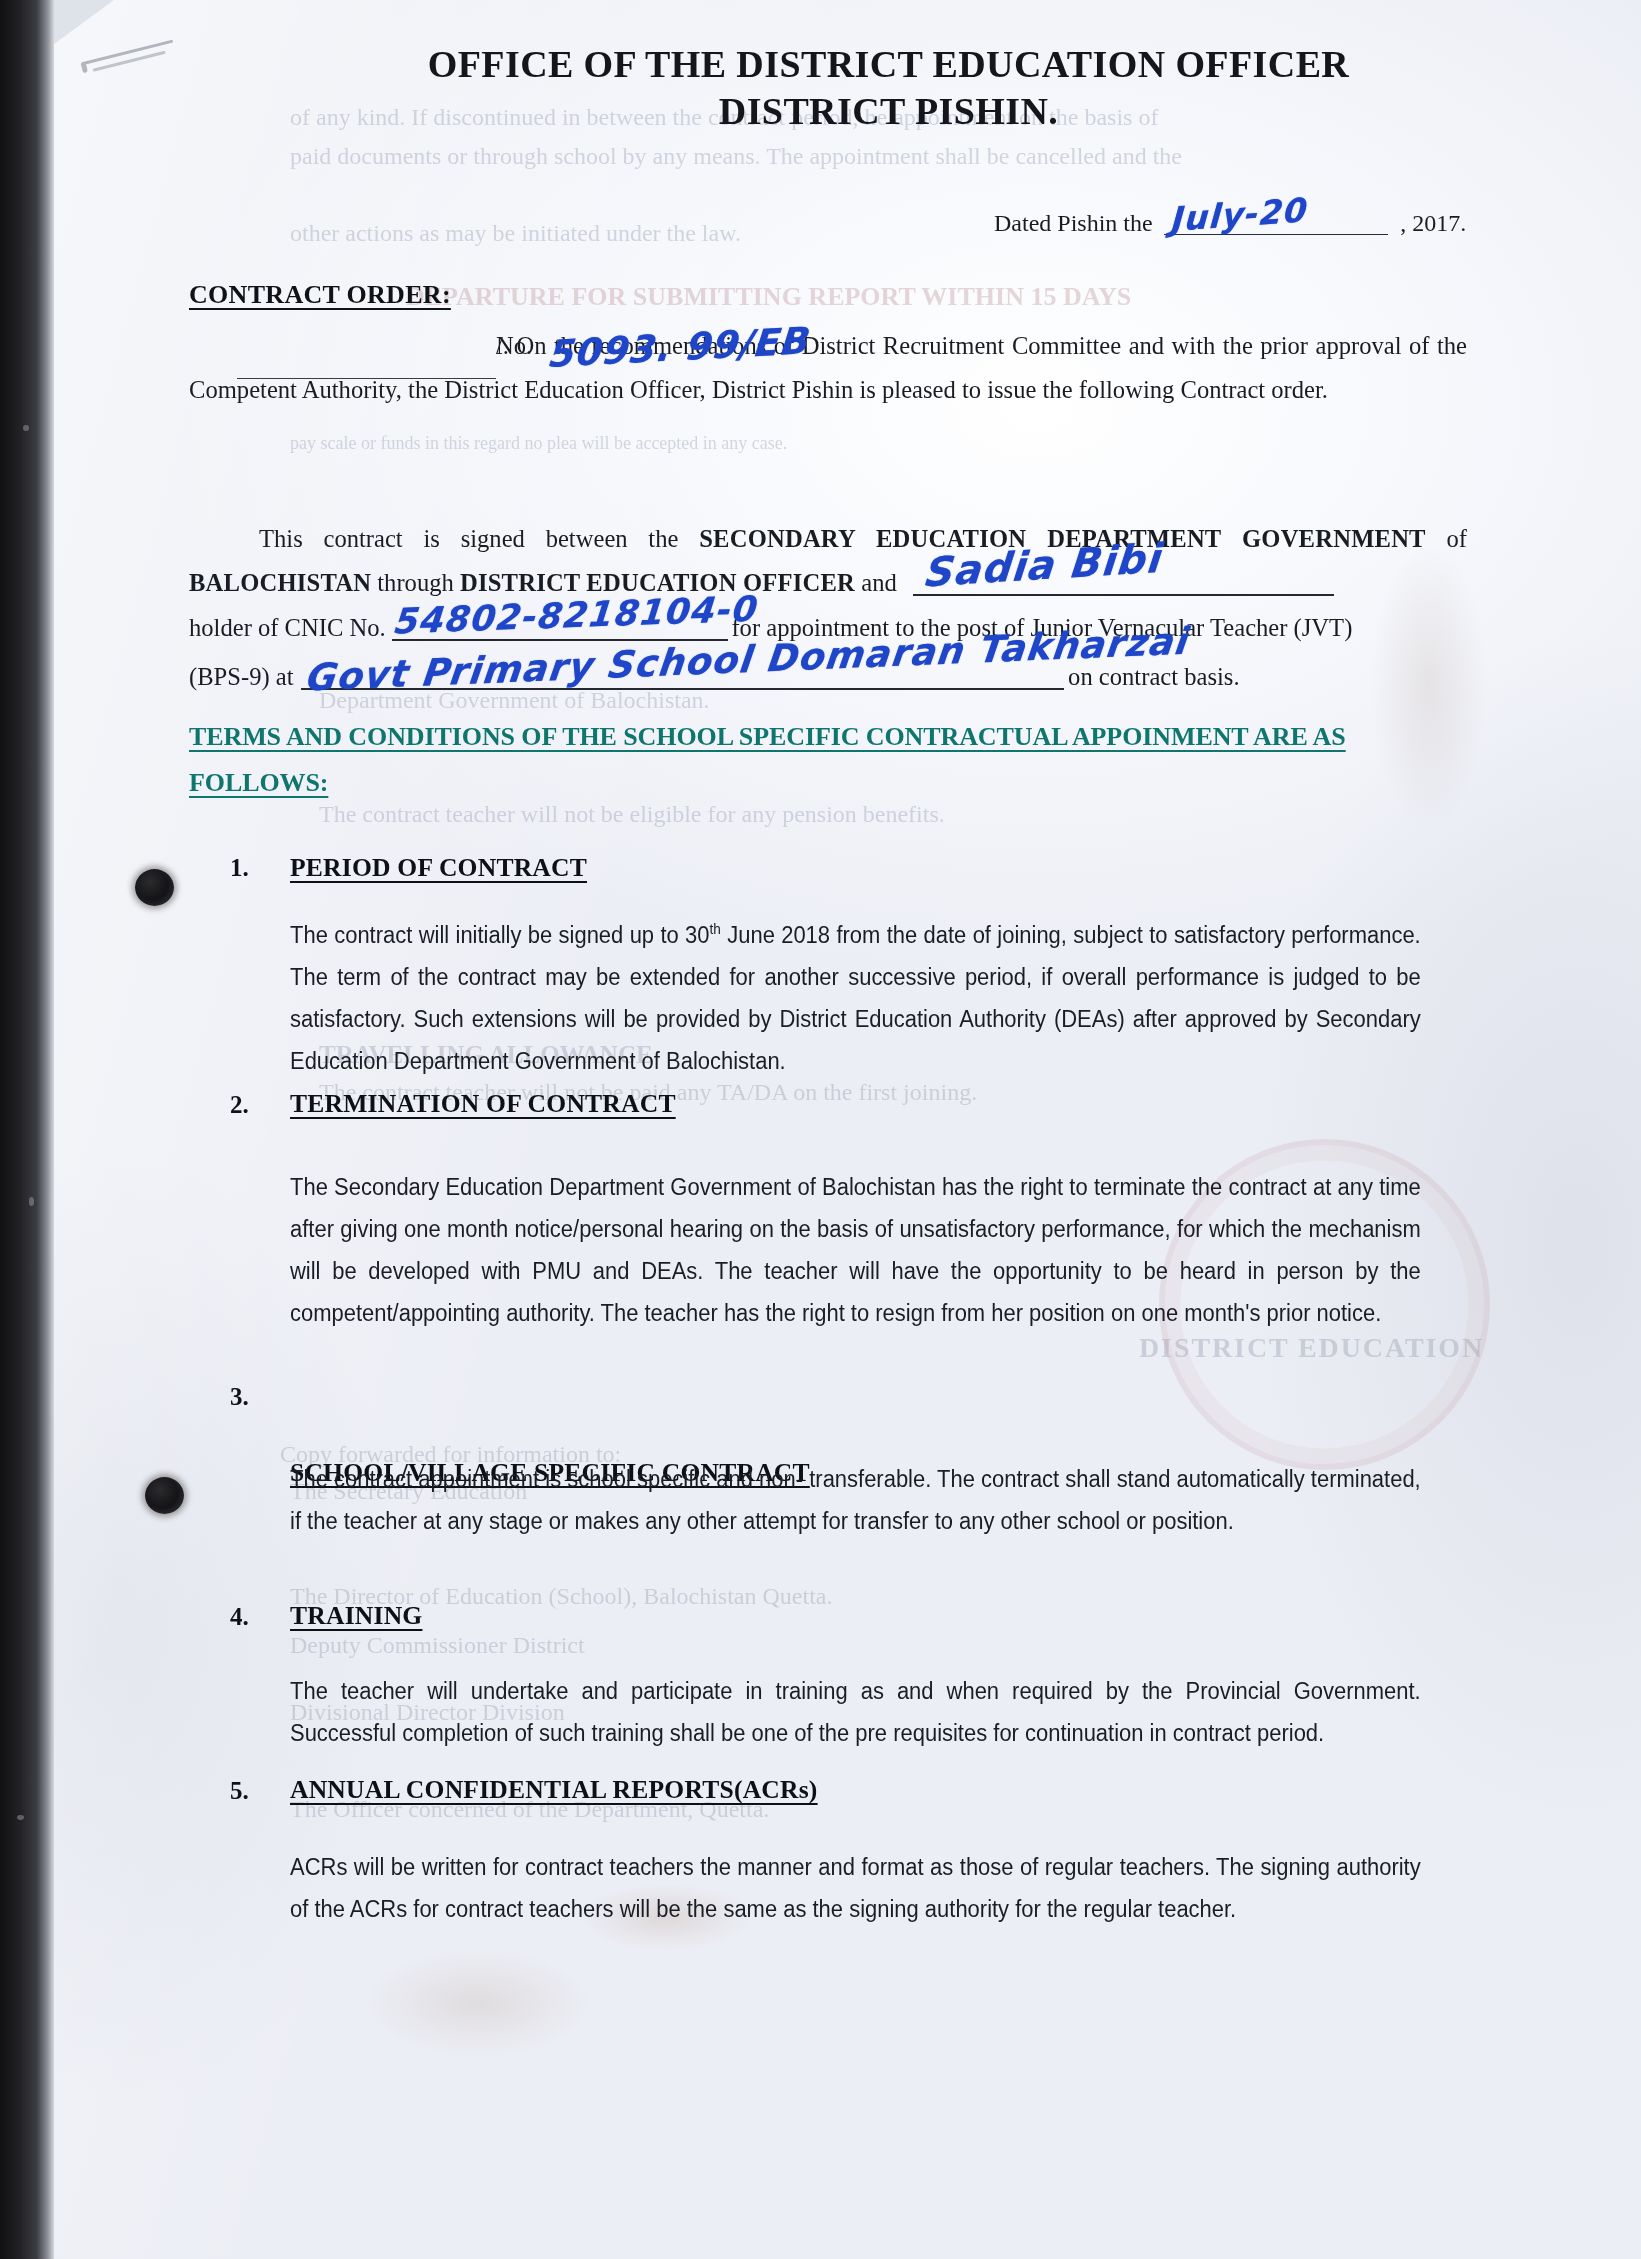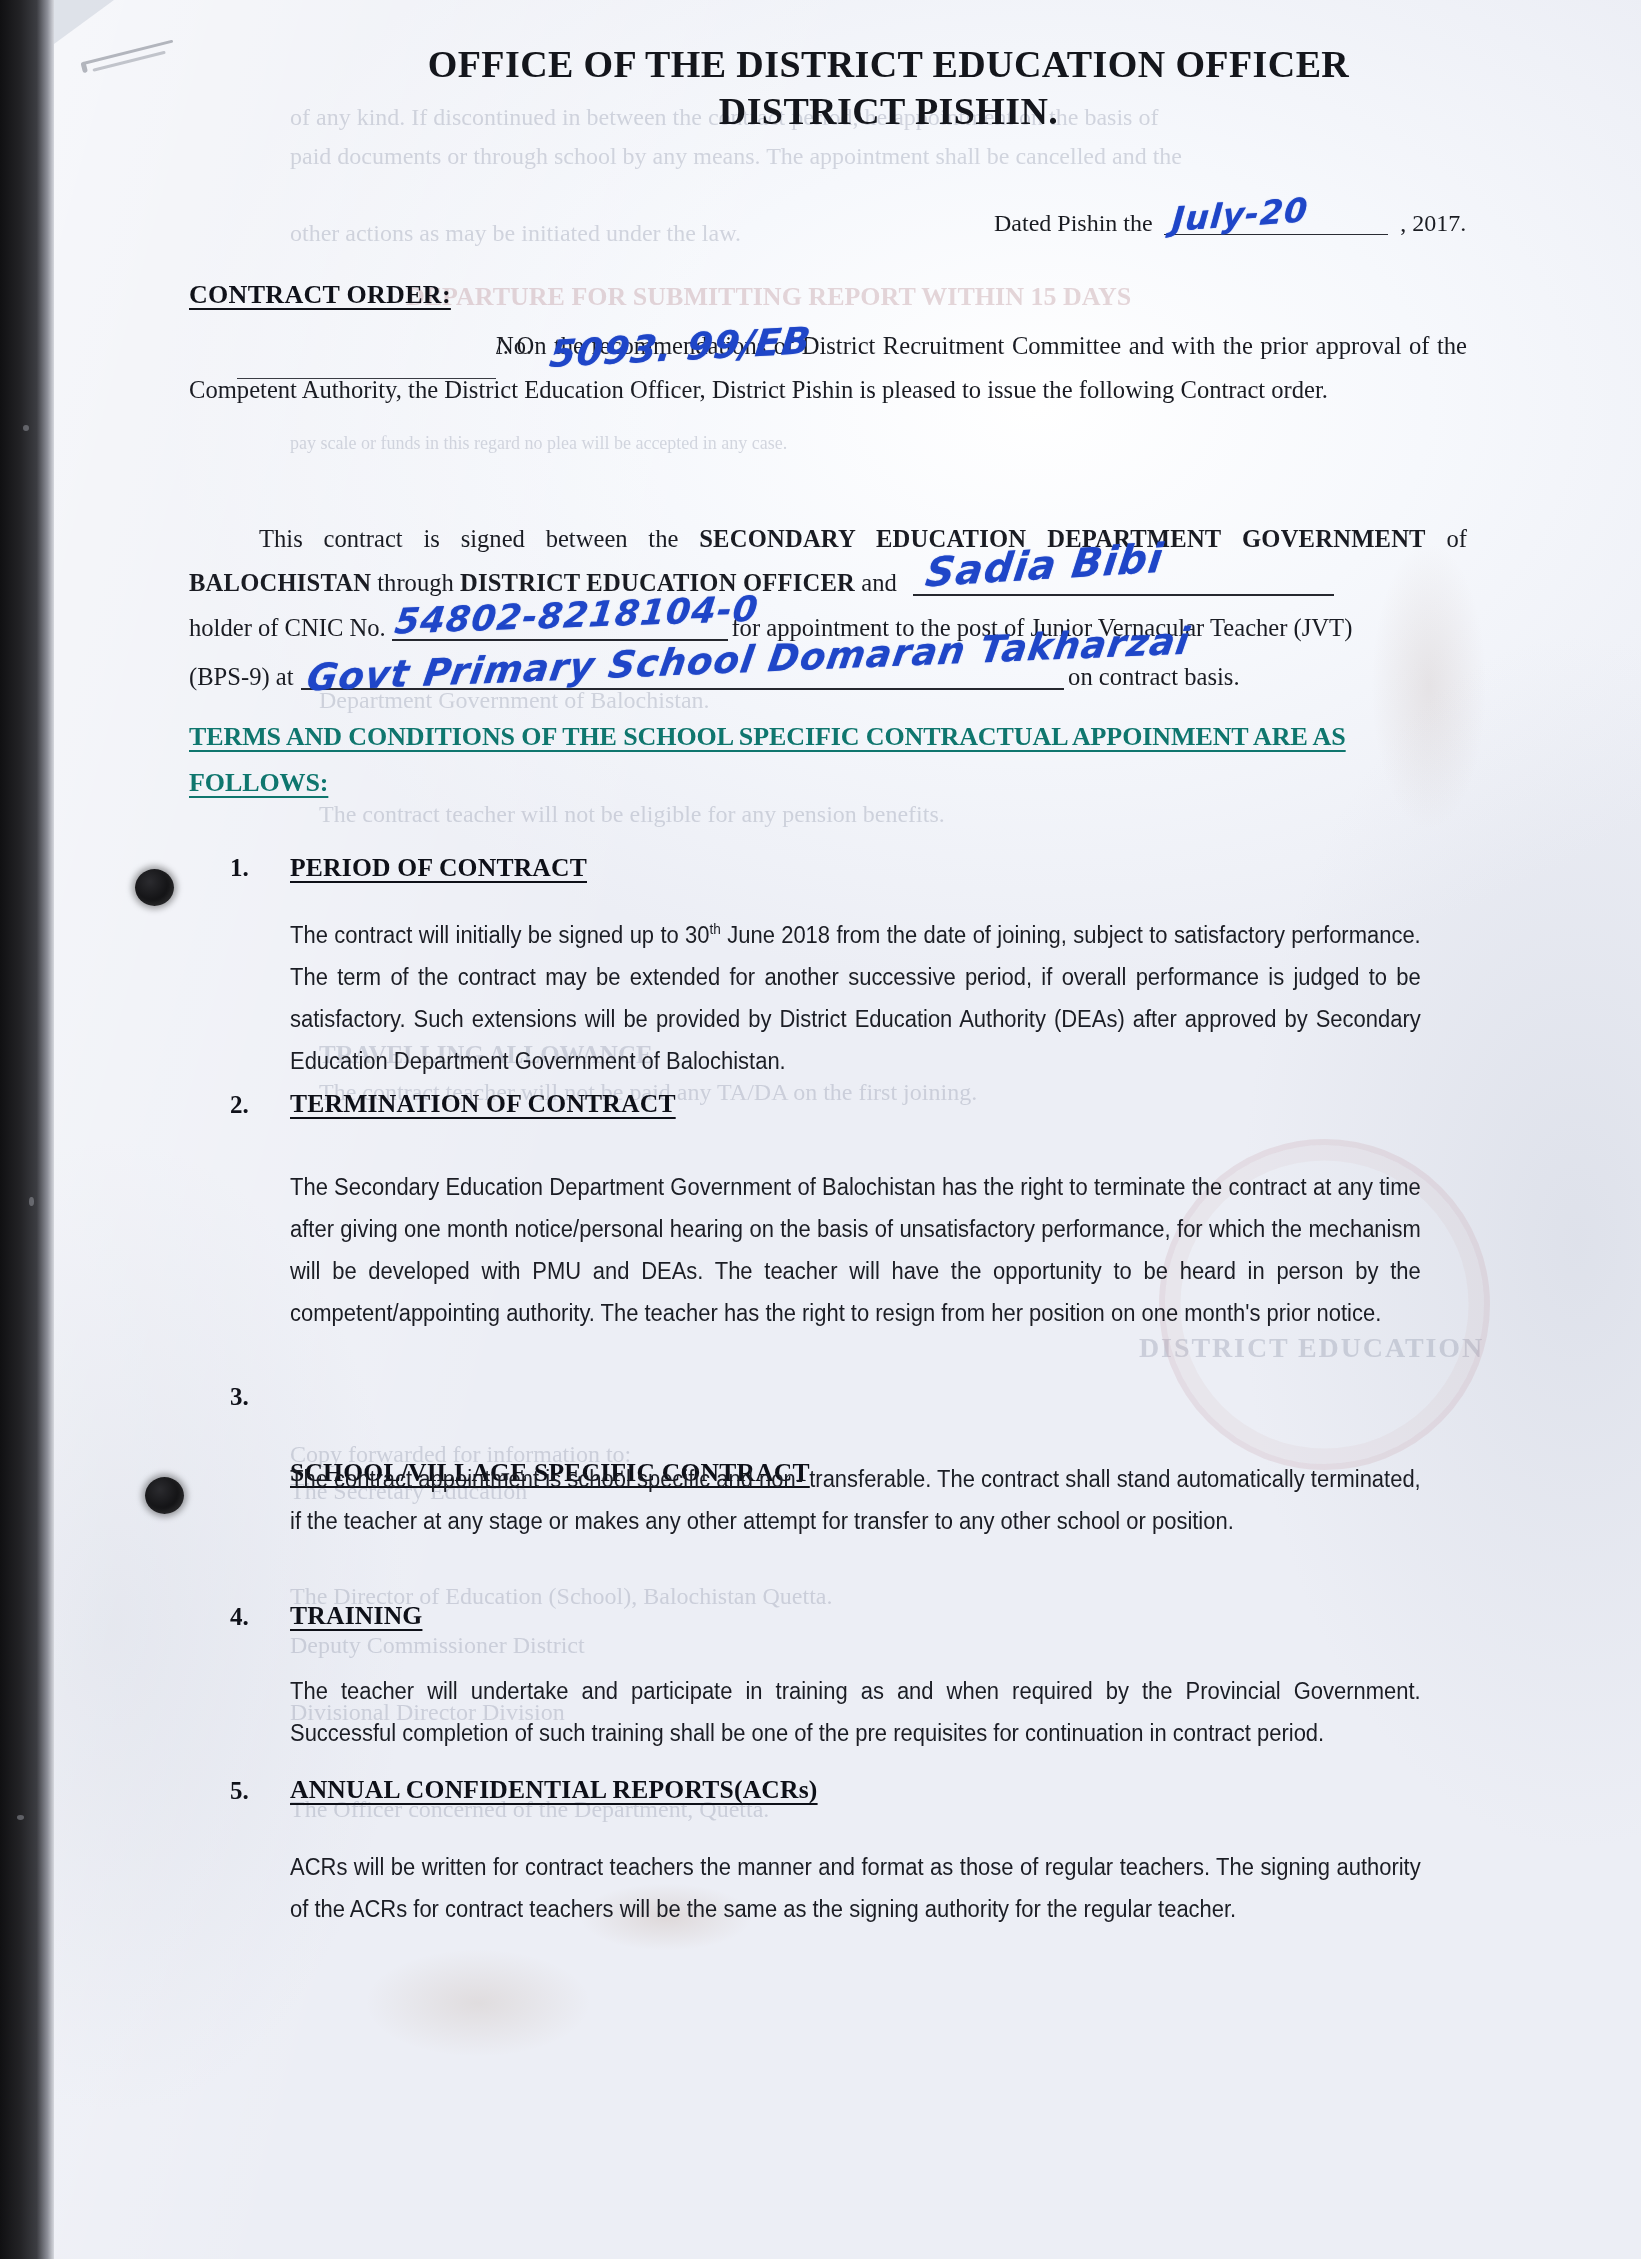--- a/index.html
+++ b/index.html
@@ -320,21 +320,21 @@
 
   <div class="bleed" style="left:290px; top:104px; font-size:24px;">of any kind. If discontinued in between the contract period, he appointment on the basis of</div>
   <div class="bleed" style="left:290px; top:143px; font-size:24px;">paid documents or through school by any means. The appointment shall be cancelled and the</div>
   <div class="bleed" style="left:290px; top:220px; font-size:24px;">other actions as may be initiated under the law.</div>
   <div class="bleed" style="left:406px; top:282px; font-size:26px; font-weight:700; color:#c4a0a6; opacity:.42;">DEPARTURE FOR SUBMITTING REPORT WITHIN 15 DAYS</div>
   <div class="bleed" style="left:290px; top:433px; font-size:18px;">pay scale or funds  in this regard no plea will be accepted in any case.</div>
   <div class="bleed" style="left:319px; top:687px; font-size:24px;">Department Government of Balochistan.</div>
   <div class="bleed" style="left:319px; top:801px; font-size:24px;">The contract teacher will not be eligible for any pension benefits.</div>
   <div class="bleed" style="left:319px; top:1041px; font-size:25px; font-weight:700;">TRAVELLING ALLOWANCE</div>
   <div class="bleed" style="left:319px; top:1079px; font-size:24px;font-family:Liberation Serif, serif;">The contract teacher will not be paid any TA/DA on the first joining.</div>
-  <div class="bleed" style="left:290px; top:1441px; font-size:24px;">Copy forwarded for information to:</div>
+  <div class="bleed" style="left:280px; top:1441px; font-size:24px;">Copy forwarded for information to:</div>
   <div class="bleed" style="left:290px; top:1478px; font-size:24px;">The Secretary Education</div>
   <div class="bleed" style="left:290px; top:1583px; font-size:24px;">The Director of Education (School), Balochistan Quetta.</div>
   <div class="bleed" style="left:290px; top:1632px; font-size:24px;">Deputy Commissioner                             District</div>
   <div class="bleed" style="left:290px; top:1699px; font-size:24px;">Divisional Director                                        Division</div>
   <div class="bleed" style="left:290px; top:1796px; font-size:24px;">The Officer concerned of the Department, Quetta.</div>
   <div class="bleed" style="left:1139px; top:1332px; font-size:28px; font-weight:700; letter-spacing:1.9px;">DISTRICT EDUCATION</div>
 
   <div class="stamp-ghost"></div>
   <div class="smudge" style="left:579px; top:1883px; width:174px; height:68px; background:radial-gradient(ellipse, rgba(172,140,120,.22) 0%, rgba(172,140,120,0) 70%);"></div>
   <div class="smudge" style="left:367px; top:1950px; width:222px; height:106px; background:radial-gradient(ellipse, rgba(176,150,132,.20) 0%, rgba(176,150,132,0) 72%);"></div>

